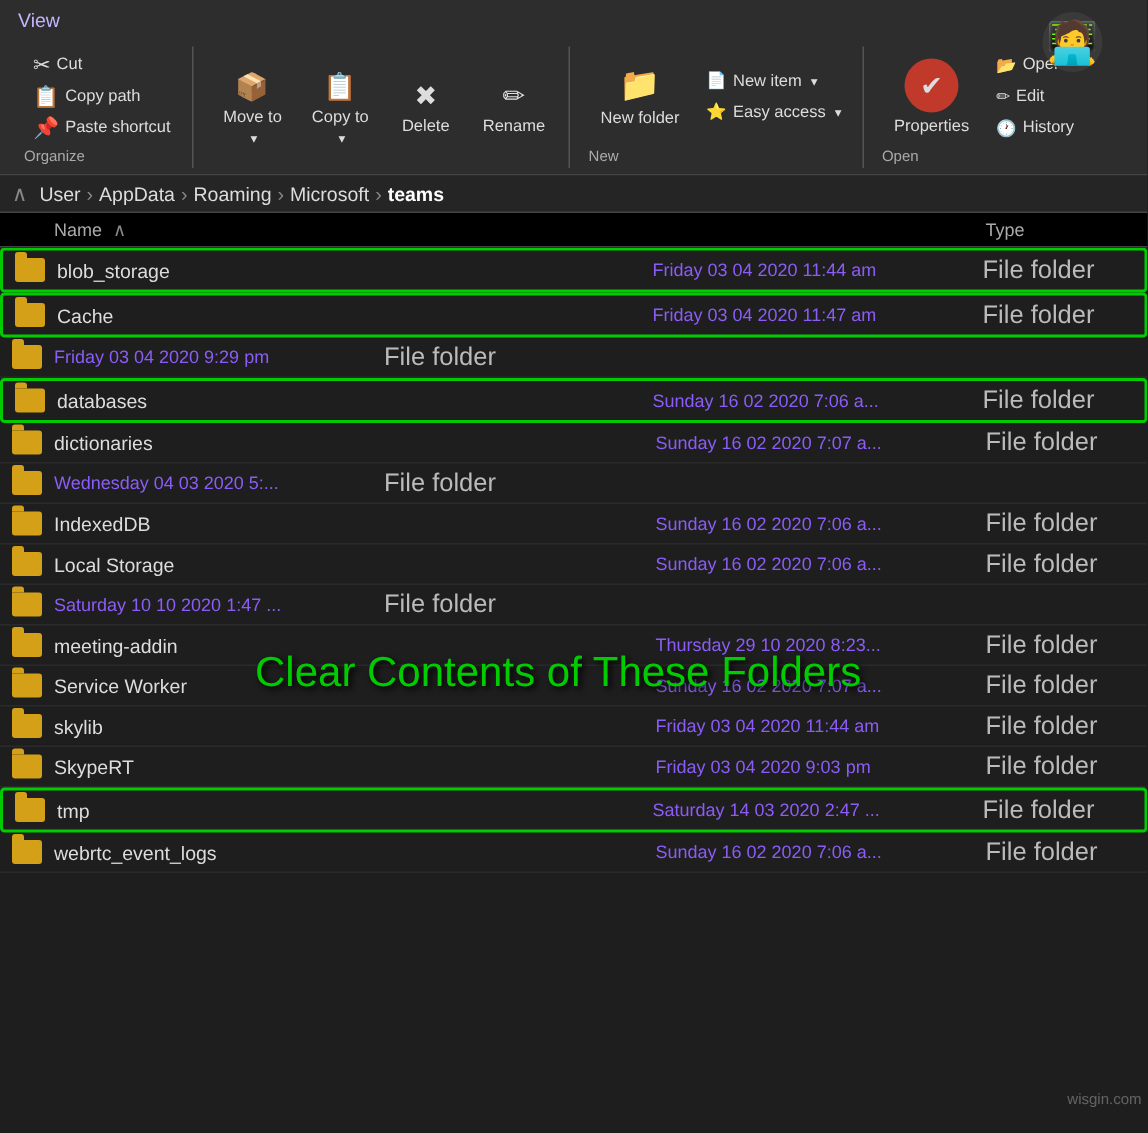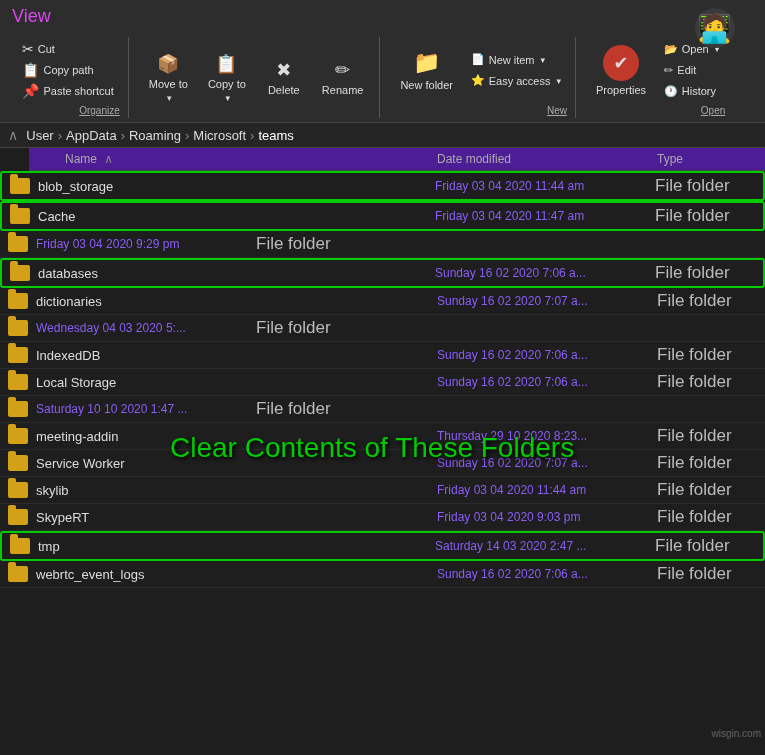--- a/index.html
+++ b/index.html
@@ -13,22 +13,22 @@
     }
 
     
     .ribbon {
       background: #2d2d2d;
       border-bottom: 1px solid #444;
     }
 
     .ribbon-tab {
       padding: 6px 12px;
-      font-size: 18px;
-      color: #d946ef;
+      font-size: 13px;
+      color: #c4b5fd;
     }
 
     .ribbon-body {
       display: flex;
       align-items: stretch;
       padding: 4px 8px;
       gap: 4px;
       background: #2d2d2d;
     }
 
@@ -37,24 +37,23 @@
       flex-direction: column;
       align-items: stretch;
       border-right: 1px solid #555;
       padding: 0 8px;
     }
     .ribbon-group:last-child { border-right: none; }
 
     .ribbon-group-label {
       font-size: 10px;
       color: #aaa;
-      text-align: right;
+      text-align: left;
       padding: 2px 0;
       margin-top: auto;
-      text-decoration: underline;
     }
 
     .ribbon-row {
       display: flex;
       flex-direction: row;
       align-items: center;
       gap: 4px;
       flex: 1;
     }
 
@@ -119,43 +118,42 @@
       display: flex;
       align-items: center;
       padding: 4px 8px;
       gap: 4px;
       font-size: 13px;
       color: #ccc;
       border-bottom: 1px solid #444;
     }
     .breadcrumb-item { color: #ddd; cursor: pointer; }
     .breadcrumb-arrow { color: #888; }
-    .breadcrumb-current { color: #fff; font-weight: 400; }
+    .breadcrumb-current { color: #fff; font-weight: 700; }
 
     
     .file-area {
       display: flex;
       flex-direction: column;
       height: calc(755px - 210px);
       overflow-y: auto;
     }
 
     
     .col-header {
       display: flex;
       align-items: center;
-      background: #4c1d95;
+      background: #000000;
       border-bottom: 1px solid #444;
       padding: 4px 8px;
       font-size: 12px;
       color: #aaa;
       position: sticky;
       top: 16px;
       z-index: 1;
-      margin-left: 29px;
     }
     .col-name { flex: 1; padding-left: 28px; }
     .col-date { width: 220px; }
     .col-type { width: 100px; }
 
     
     .file-row {
       display: flex;
       align-items: center;
       padding: 3px 8px;
@@ -367,23 +365,20 @@
   <span class="breadcrumb-item">Microsoft</span>
   <span class="breadcrumb-arrow">›</span>
   <span class="breadcrumb-current">teams</span>
 </div>
 
 <div class="col-header">
   <div class="col-name">
     <span>Name</span>
     <span class="sort-arrow">∧</span>
   </div>
-  <div class="col-date">
-    <span>Date modified</span>
-  </div>
   <div class="col-type">
     <span>Type</span>
   </div>
 </div>
 
 <div class="file-area" id="file-list">
 <div class="file-row highlighted">
     <div class="file-icon">
       <div class="folder-icon"></div>
     </div>

